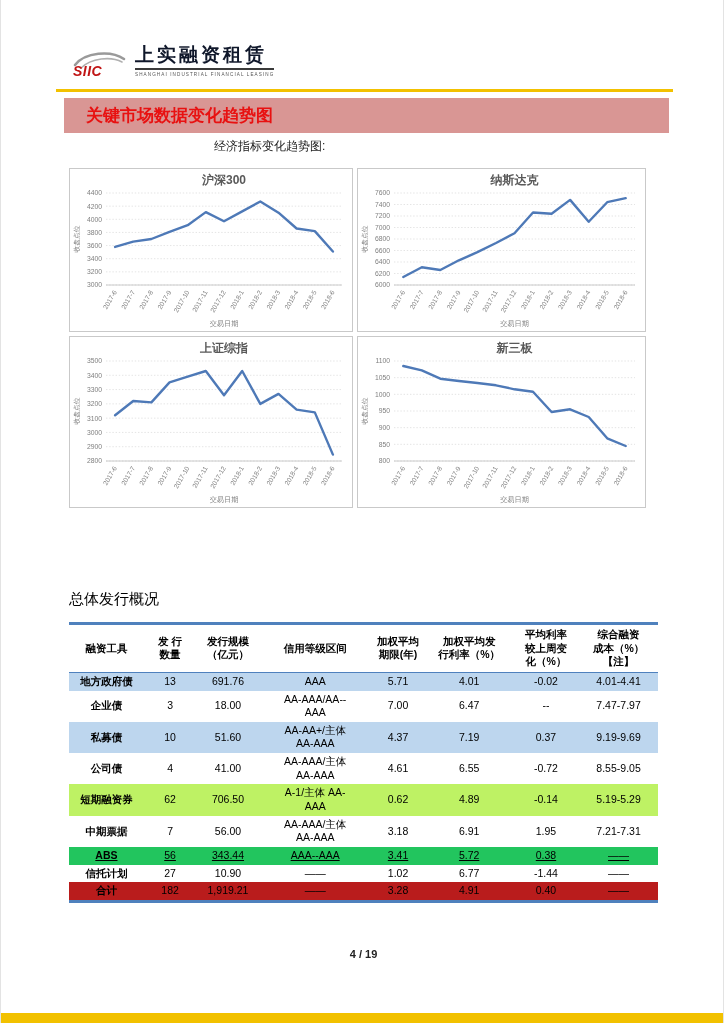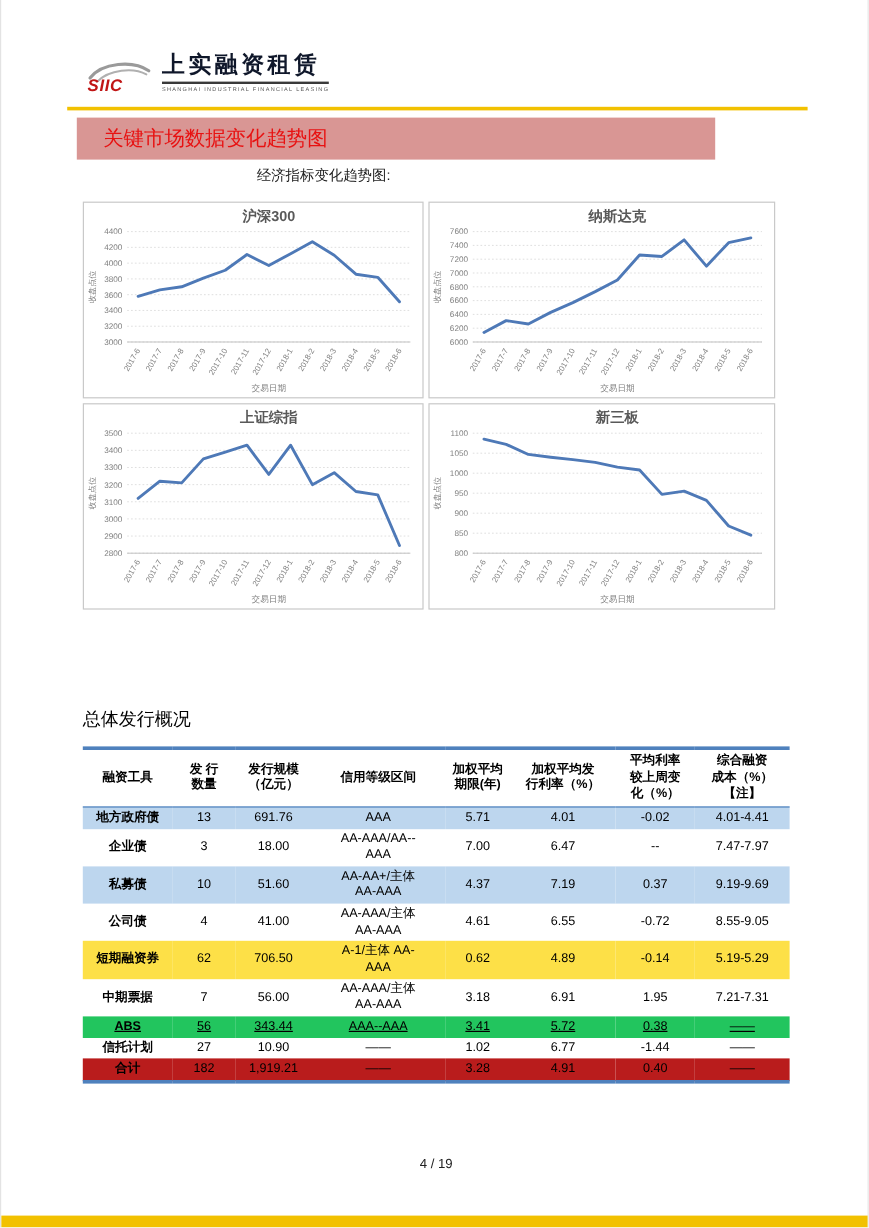--- a/index.html
+++ b/index.html
@@ -8,22 +8,22 @@
         border-left:1px solid #e3e3e3;border-right:1px solid #e3e3e3;box-sizing:border-box;}
   
   .logo{position:absolute;left:68px;top:45px;display:flex;align-items:flex-start;}
   .logo-emblem{width:58px;height:30px;margin-top:4px;}
   .logo-text{margin-left:8px;}
   .logo-name{font-size:19px;font-weight:bold;color:#0f172a;letter-spacing:3px;
              border-bottom:2px solid #3a3a3a;padding-bottom:2px;line-height:1.1;}
   .logo-sub{font-size:4.6px;color:#555;letter-spacing:1.1px;margin-top:2px;}
   .gold-rule{position:absolute;left:55px;top:89px;width:617px;height:3px;}
   
-  .banner{position:absolute;left:63px;width:532px;height:35px;line-height:35px;
-          padding-left:22px;box-sizing:border-box;font-size:17px;font-weight:normal;}
+  .banner{position:absolute;left:63px;width:605px;height:35px;line-height:35px;
+          padding-left:22px;box-sizing:border-box;font-size:17px;font-weight:bold;}
   .banner1{top:98px;}
   .banner2{top:548px;}
   .caption{position:absolute;left:213px;top:138px;font-size:12px;color:#1b1b1b;}
   
   .charts{position:absolute;left:68px;top:168px;width:577px;height:340px;
           display:grid;grid-template-columns:284px 289px;grid-template-rows:164px 172px;gap:4px;}
   .chart-box{border:1px solid #c9c9c9;background:#fff;box-sizing:border-box;}
   
   .sub-heading{position:absolute;left:68px;top:590px;font-size:15px;color:#000;font-weight:500;}
   table.fin{position:absolute;left:68px;top:622px;width:589px;border-collapse:collapse;
@@ -33,21 +33,21 @@
                text-align:center;vertical-align:middle;white-space:pre-line;line-height:1.3;}
   table.fin td{padding:2px 1px;text-align:center;vertical-align:middle;
                white-space:pre-line;line-height:1.3;}
   table.fin td:first-child{font-weight:bold;}
   tr.shaded{background:#BDD6EE;}
   .c0{width:12.7%}.c1{width:8.8%}.c2{width:10.7%}.c3{width:19.0%}
   .c4{width:9.2%}.c5{width:14.9%}.c6{width:11.2%}.c7{width:13.4%}
   .footnote{position:absolute;left:68px;width:600px;top:915px;text-align:right;
             font-size:13px;color:#111;}
   .page-num{position:absolute;left:68px;width:589px;top:948px;text-align:center;
-            font-size:11px;font-weight:normal;color:#222;margin-top:16px;}
+            font-size:11px;font-weight:bold;color:#222;}
   .bottom-bar{position:absolute;left:0;bottom:0;width:724px;height:10px;}
 </style>
 </head>
 <body>
 
 <div class="page">
 
   <div class="logo">
     <svg class="logo-emblem" viewBox="0 0 58 30" xmlns="http://www.w3.org/2000/svg">
       <path d="M6 16 C 16 3, 42 1, 55 10" fill="none" stroke="#9a9a9a" stroke-width="2.6" stroke-linecap="round"></path>
@@ -274,21 +274,21 @@
           <td>公司债</td>
           <td>4</td>
           <td>41.00</td>
           <td>AA-AAA/主体
 AA-AAA</td>
           <td>4.61</td>
           <td>6.55</td>
           <td>-0.72</td>
           <td>8.55-9.05</td>
         </tr>
-        <tr class="shaded" style="background: #fde047;">
+        <tr class="shaded" style="background: #bef264;">
           <td>短期融资券</td>
           <td>62</td>
           <td>706.50</td>
           <td>A-1/主体 AA-
 AAA</td>
           <td>0.62</td>
           <td>4.89</td>
           <td>-0.14</td>
           <td>5.19-5.29</td>
         </tr>

